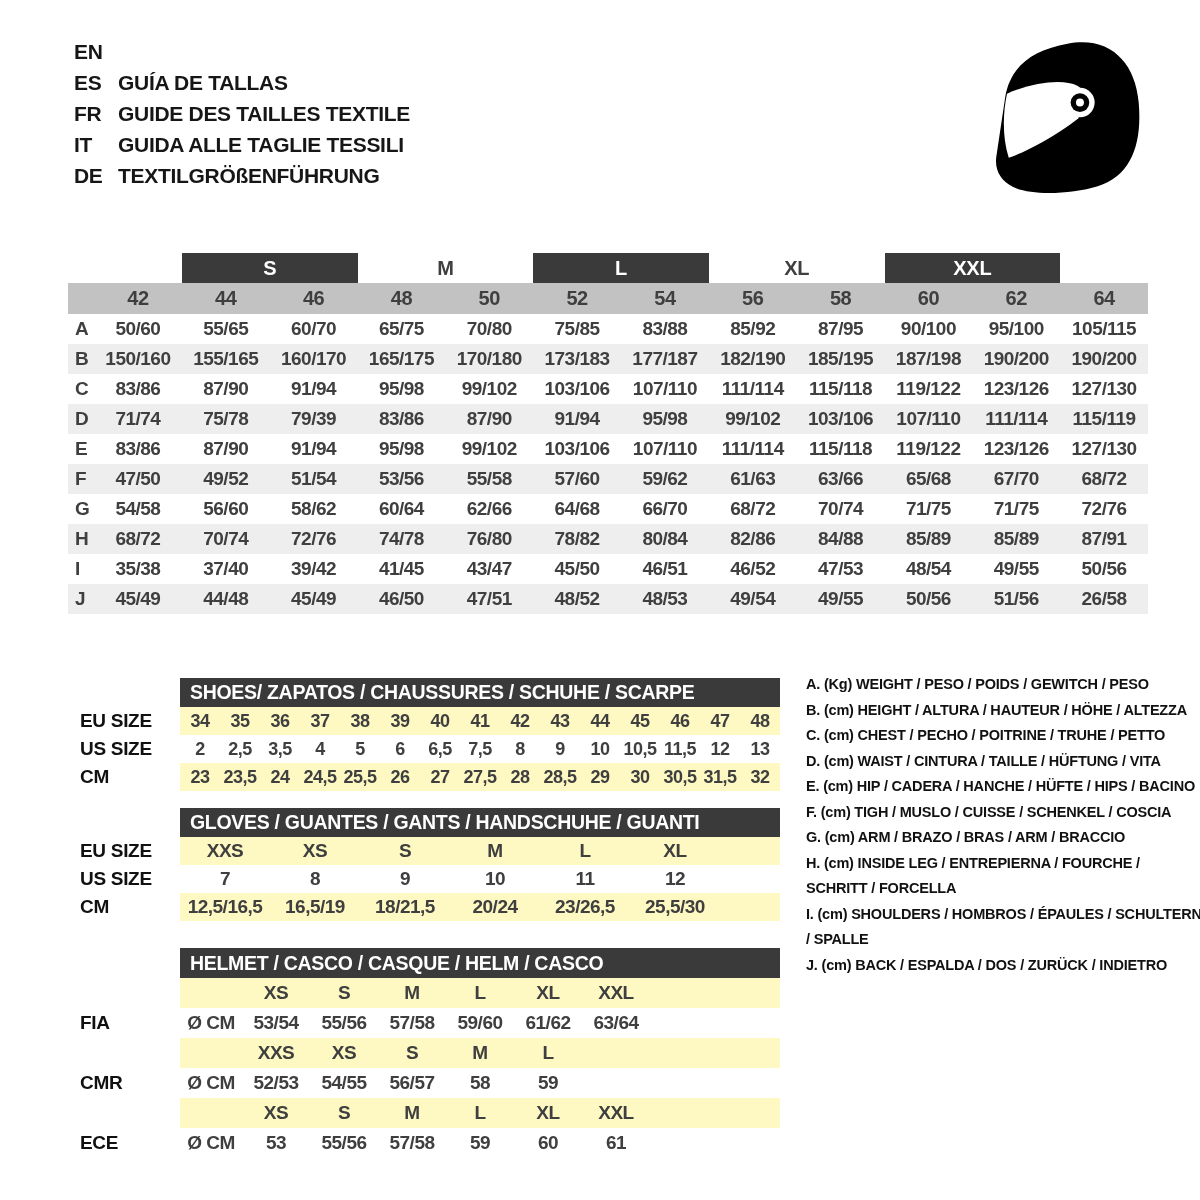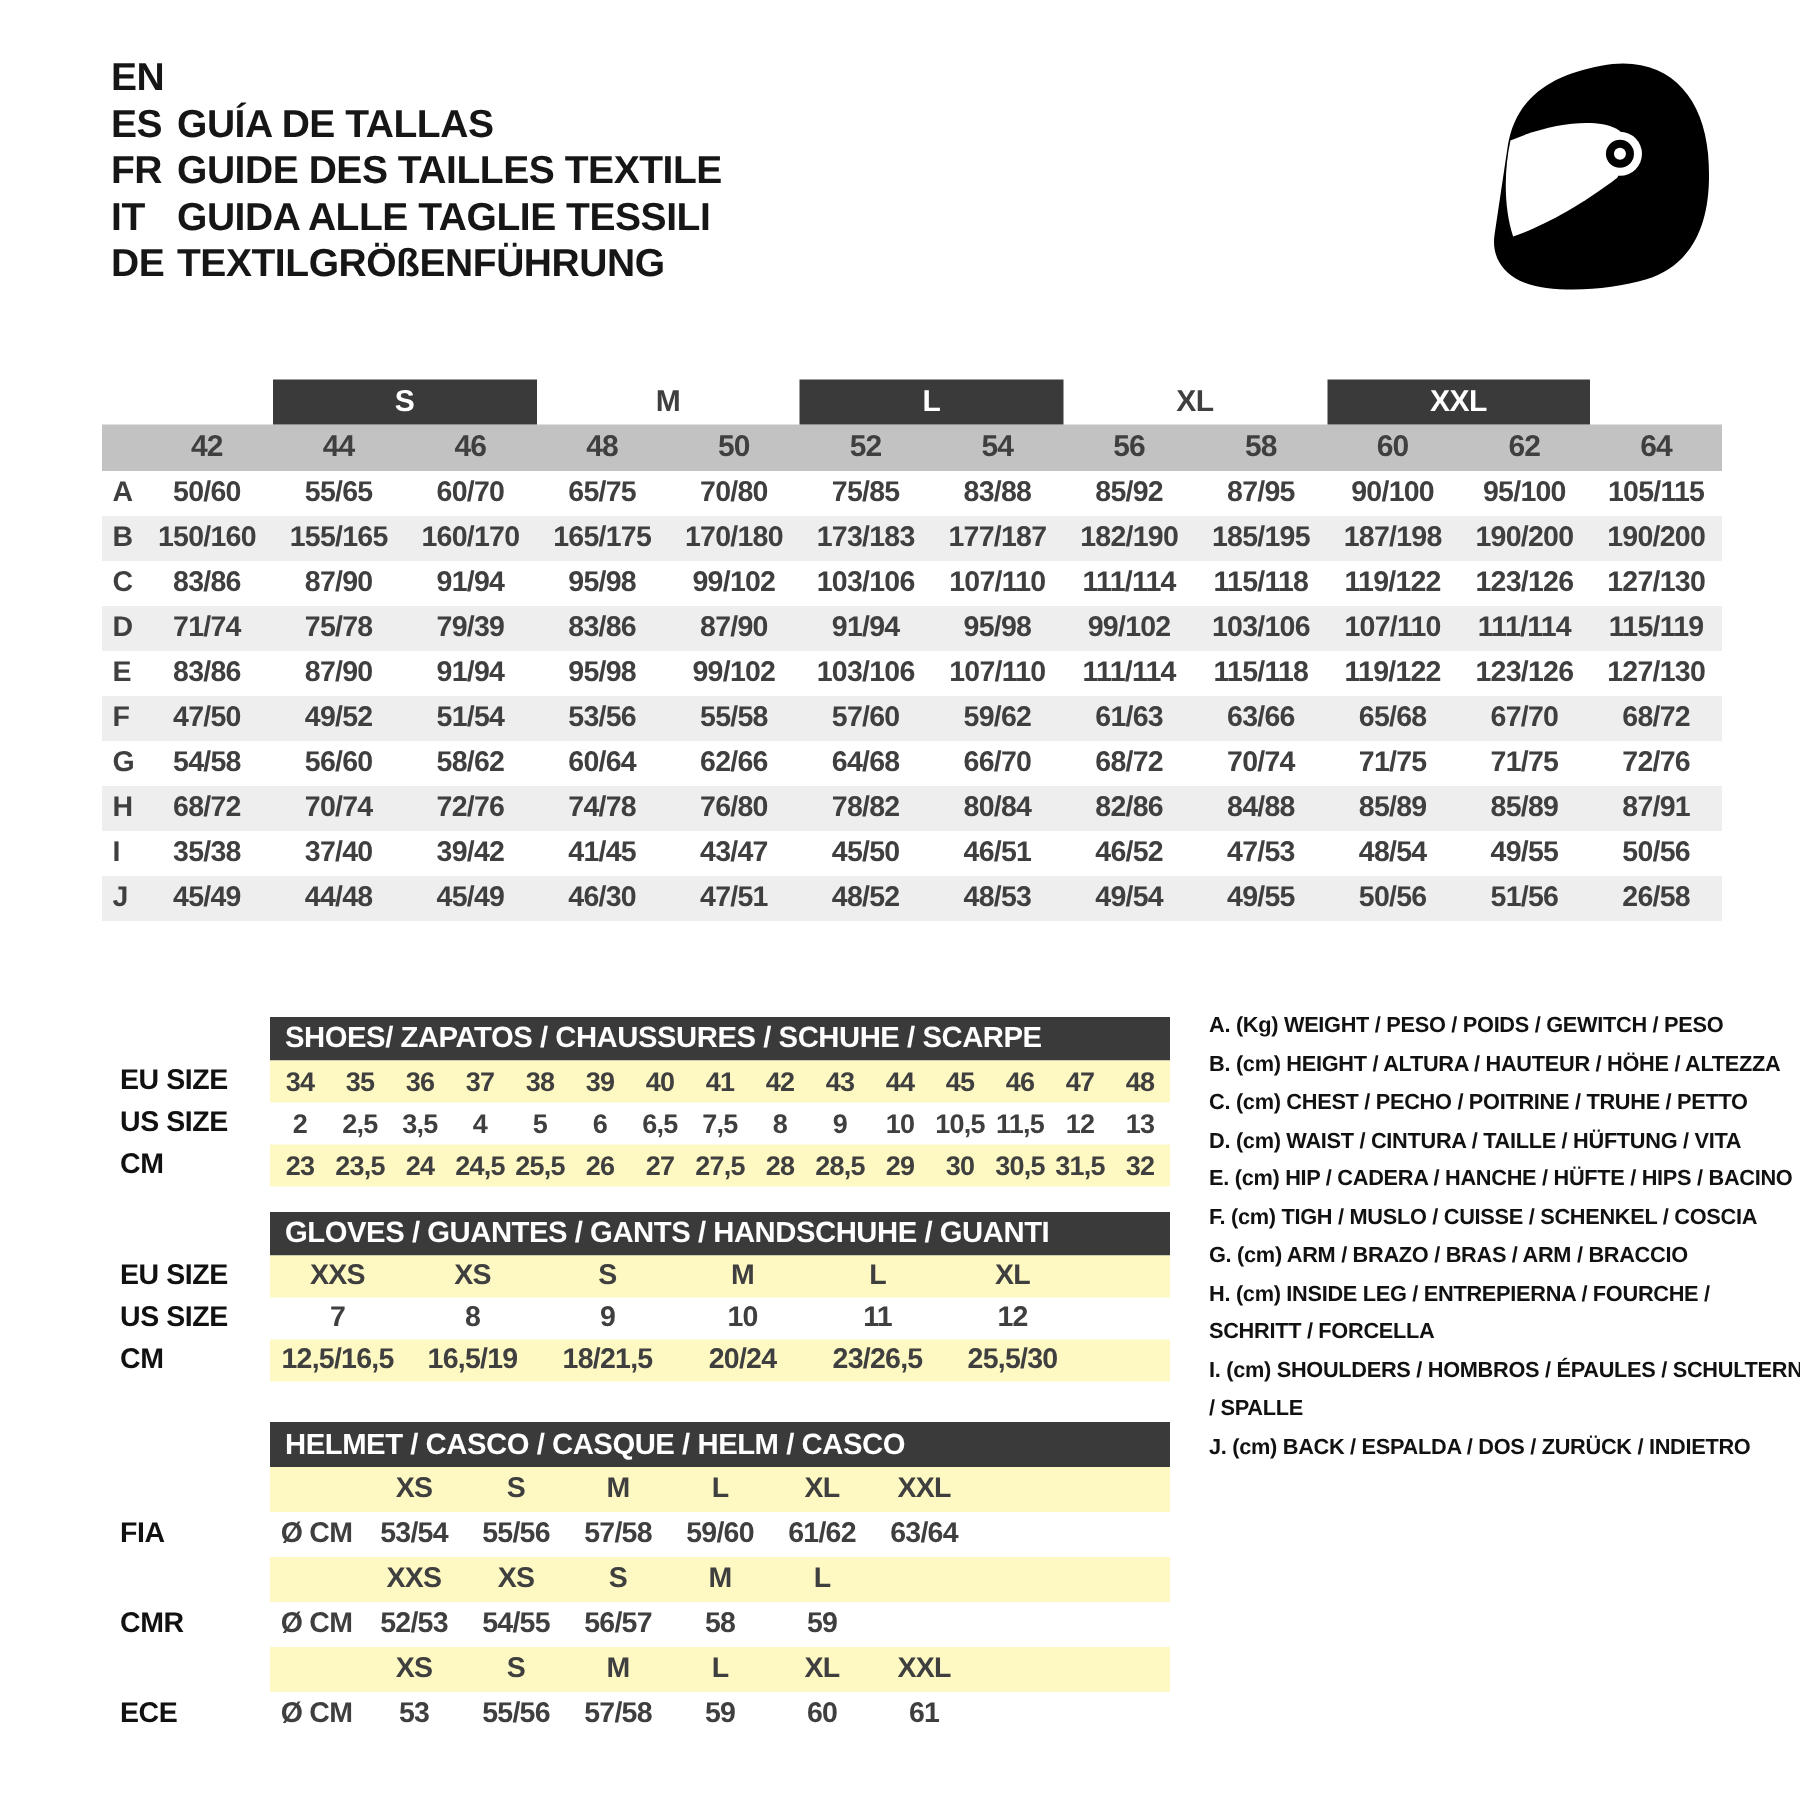--- a/index.html
+++ b/index.html
@@ -5,21 +5,21 @@
   html,body { margin:0; padding:0; }
   body {
     width:1200px; height:1200px; background:#ffffff; position:relative;
     font-family:"Liberation Sans", sans-serif; font-weight:bold; color:#3f3f3f;
     overflow:hidden;
   }
   .page { position:absolute; inset:0; }
 
   
   .title-block { position:absolute; left:74px; top:36px; }
-  .title-line { display:flex; line-height:31px; font-size:26px; color:#161616; letter-spacing:-0.3px; }
+  .title-line { display:flex; line-height:31px; font-size:21px; color:#161616; letter-spacing:-0.3px; }
   .title-code { width:44px; flex:none; }
 
   
   .helmet-logo { position:absolute; left:975px; top:26px; width:185px; height:178px; }
 
   
   .main-table { position:absolute; left:68px; top:253px; width:1080px; }
   .grid13 { display:grid; grid-template-columns:26px repeat(12,1fr); }
   .group-row { height:30px; }
   .grp { display:flex; align-items:center; justify-content:center; font-size:20px; color:#3f3f3f; letter-spacing:-0.3px; }
@@ -246,21 +246,21 @@
           <div class="mcell">47/53</div>
           <div class="mcell">48/54</div>
           <div class="mcell">49/55</div>
           <div class="mcell">50/56</div>
         </div>
         <div class="grid13 mrow stripe">
           <div class="mcell rowletter">J</div>
           <div class="mcell">45/49</div>
           <div class="mcell">44/48</div>
           <div class="mcell">45/49</div>
-          <div class="mcell">46/30</div>
+          <div class="mcell">46/50</div>
           <div class="mcell">47/51</div>
           <div class="mcell">48/52</div>
           <div class="mcell">48/53</div>
           <div class="mcell">49/54</div>
           <div class="mcell">49/55</div>
           <div class="mcell">50/56</div>
           <div class="mcell">51/56</div>
           <div class="mcell">26/58</div>
         </div>
       </div>

